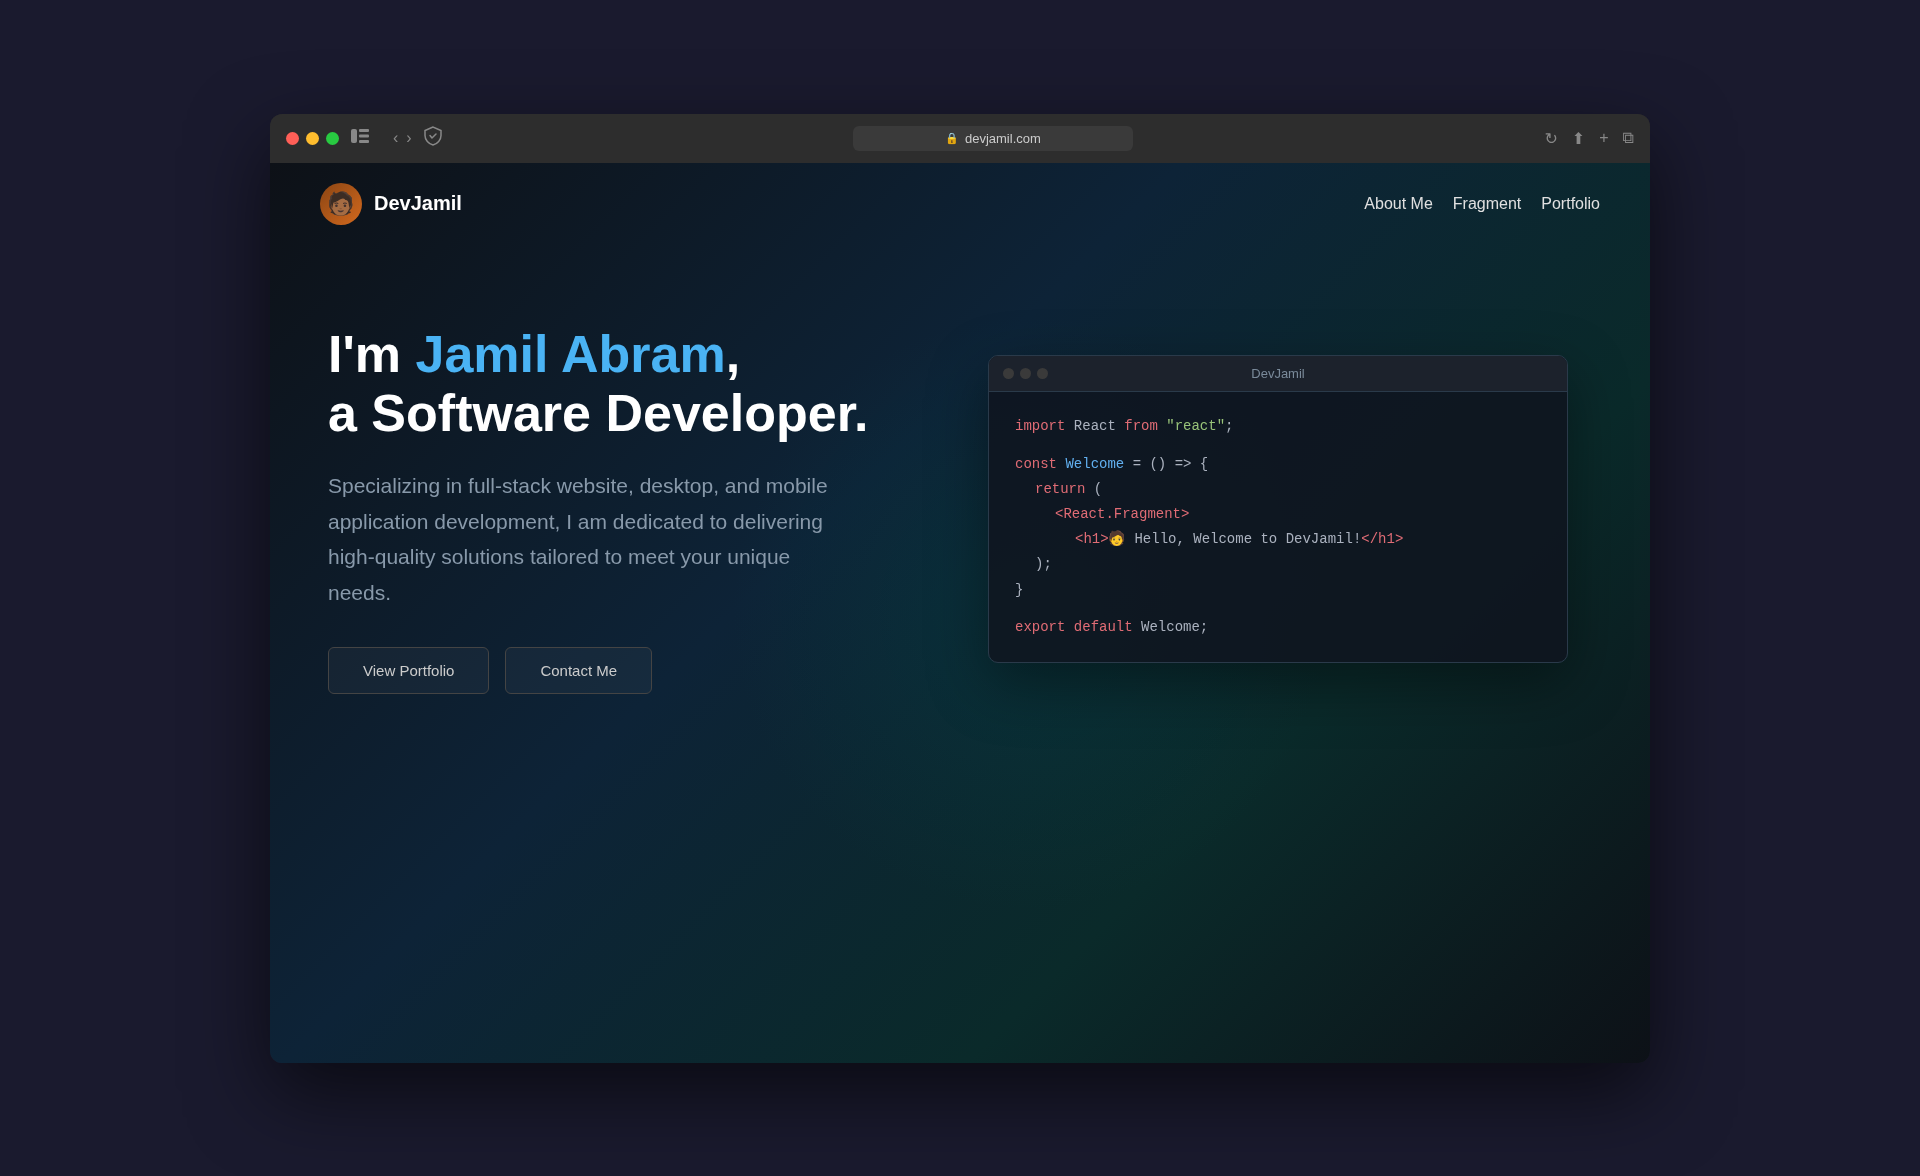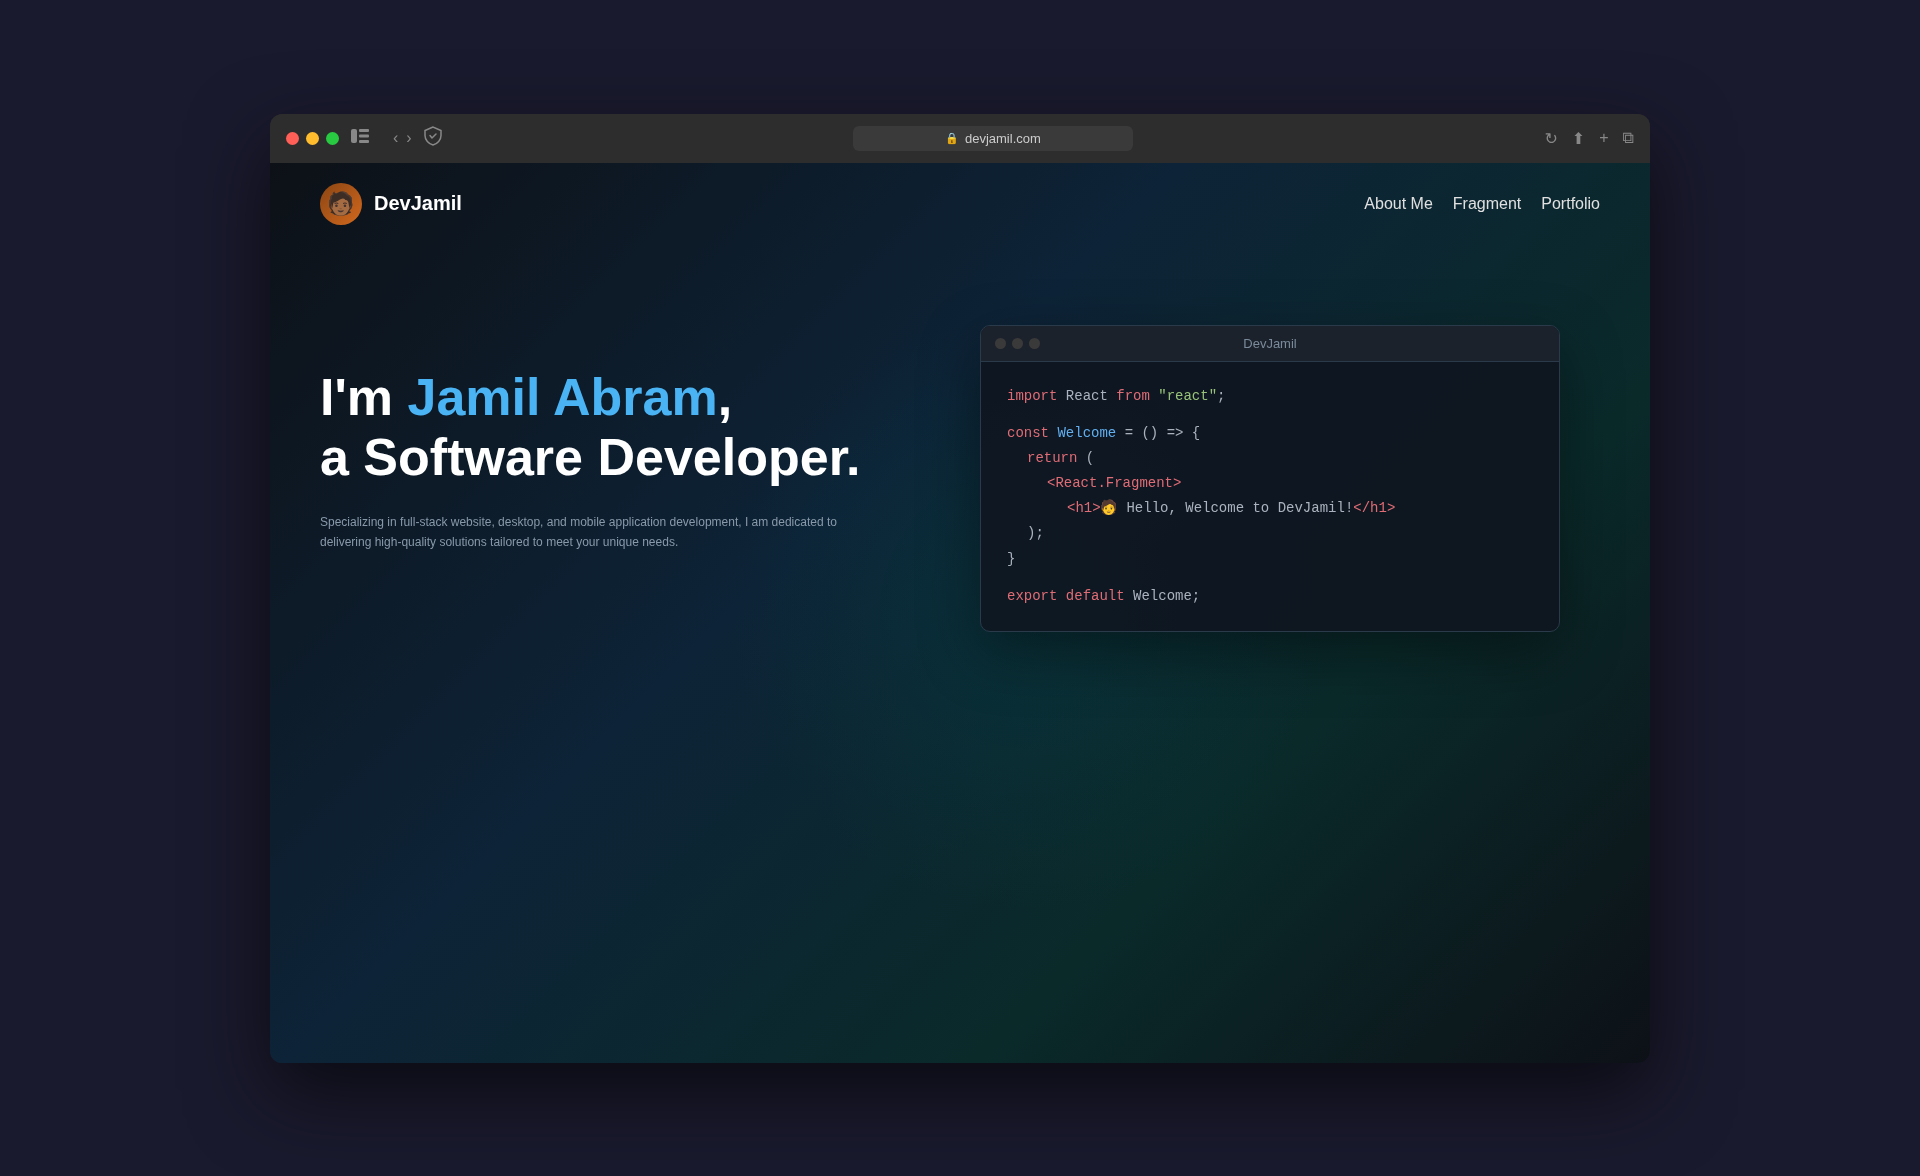--- a/index.html
+++ b/index.html
@@ -180,37 +180,38 @@
       align-items: center;
       padding: 80px 50px 60px 50px;
       gap: 60px;
       position: relative;
       z-index: 5;
     }
 
     .hero-text {
       flex: 1;
       max-width: 600px;
+      margin-left: 8px;
     }
 
     .hero-heading {
       font-size: 52px;
       font-weight: 800;
       color: #ffffff;
       line-height: 1.15;
       margin-bottom: 24px;
     }
 
     .hero-heading .name-highlight {
       color: #4ab3f4;
     }
 
     .hero-description {
       color: #8899aa;
-      font-size: 12px;
+      font-size: 21px;
       line-height: 1.7;
       max-width: 520px;
       margin-bottom: 36px;
     }
 
     .hero-buttons {
       display: flex;
       gap: 16px;
     }
 
@@ -366,20 +367,24 @@
       </div>
     </nav>
 
     <section class="hero">
       <div class="hero-text">
         <h1 class="hero-heading">
           <span>I'm </span><span class="name-highlight">Jamil Abram</span><span>,</span><br>
           <span>a Software Developer.</span>
         </h1>
         <p class="hero-description">Specializing in full-stack website, desktop, and mobile application development, I am dedicated to delivering high-quality solutions tailored to meet your unique needs.</p>
+        <div class="hero-buttons">
+          <button class="btn">View Portfolio</button>
+          <button class="btn">Contact Me</button>
+        </div>
       </div>
 
       <div class="code-editor">
         <div class="editor-titlebar">
           <div class="editor-dots">
             <div class="editor-dot"></div>
             <div class="editor-dot"></div>
             <div class="editor-dot"></div>
           </div>
           <span class="editor-title">DevJamil</span>

